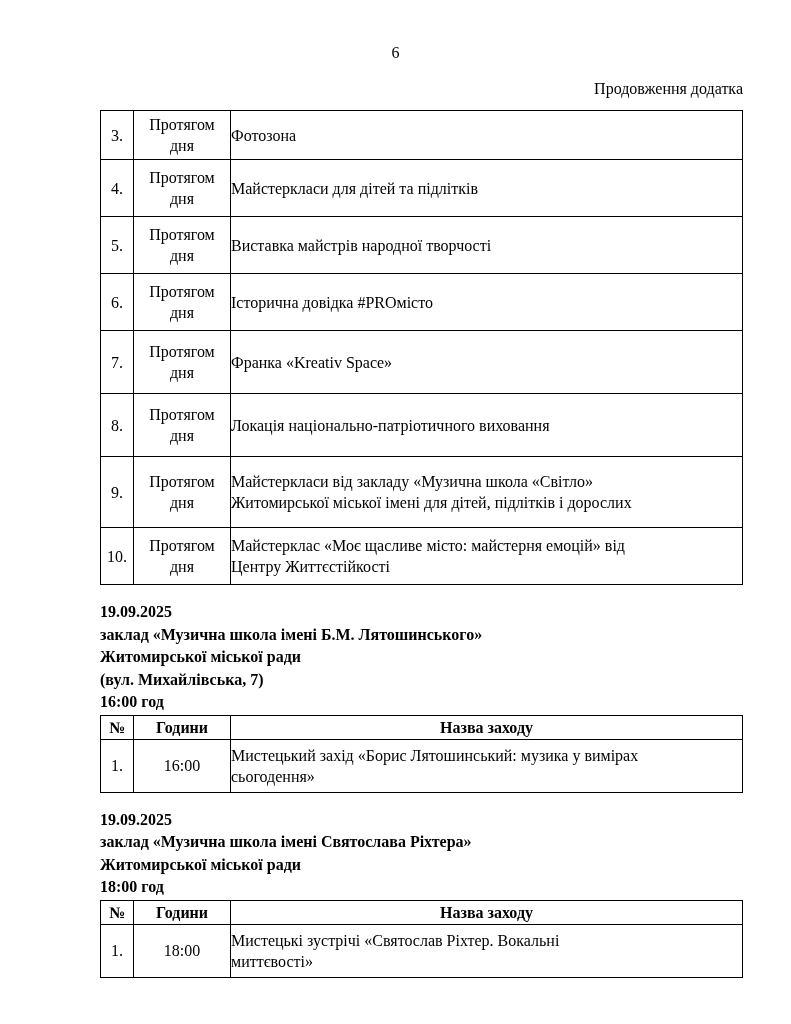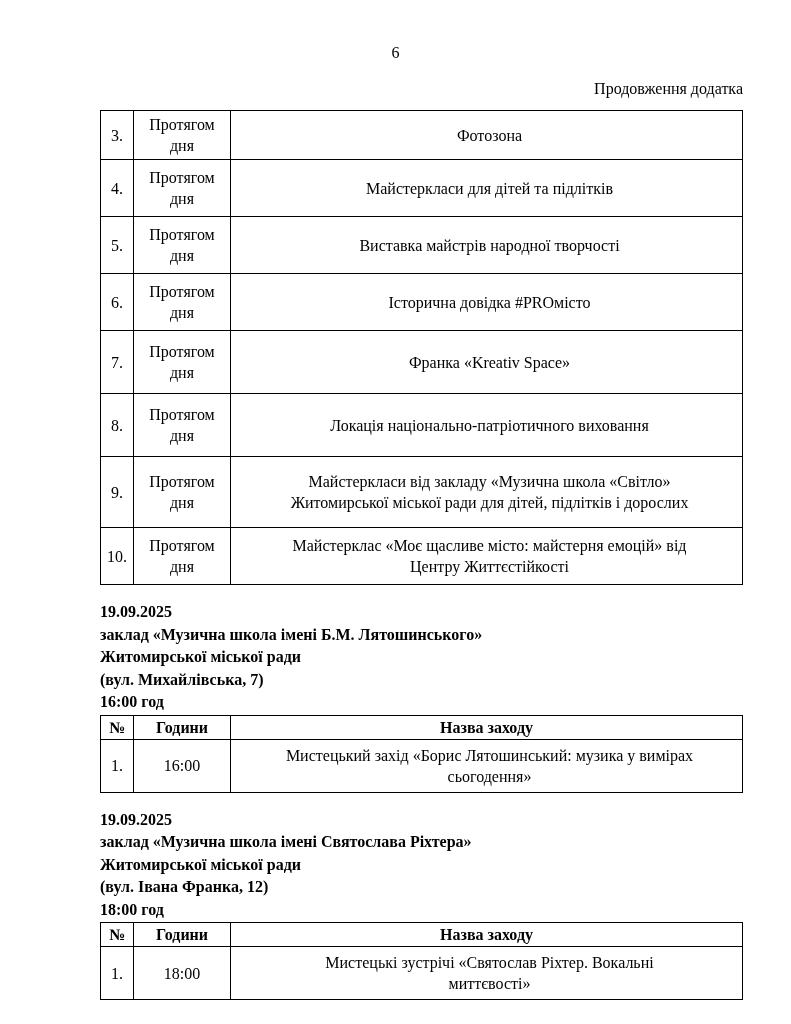--- a/index.html
+++ b/index.html
@@ -18,21 +18,21 @@
   .content{
     position:absolute;left:100px;top:78px;width:643px;
   }
   .cont-note{margin:0 0 11px 0;text-align:right;line-height:21px;}
 
   table{border-collapse:collapse;width:100%;table-layout:fixed;}
   td,th{border:1px solid #000;vertical-align:middle;line-height:21px;font-size:16px;}
   col.col-num{width:33px;}
   col.col-time{width:97px;}
   td.num,td.time{text-align:center;padding-left:2px;padding-right:2px;}
-  td.event{text-align:center;padding-left:13px;padding-right:7px;white-space:pre-line;}
+  td.event{text-align:left;padding-left:0;padding-right:7px;white-space:pre-line;}
 
   tr.r-xs td{padding-top:3px;padding-bottom:3px;}
   tr.r-s  td{padding-top:7px;padding-bottom:7px;}
   tr.r-m  td{padding-top:10px;padding-bottom:10px;}
   tr.r-l  td{padding-top:14px;padding-bottom:14px;}
 
   .section{margin-top:16px;}
   .sec-head p{margin:0;font-weight:bold;line-height:22.5px;}
   .section table{margin-top:1px;}
   .section th{font-weight:bold;text-align:center;padding:1px 4px;line-height:21px;}
@@ -83,21 +83,21 @@
         </tr>
         <tr class="r-m">
           <td class="num">8.</td>
           <td class="time">Протягом дня</td>
           <td class="event">Локація національно-патріотичного виховання</td>
         </tr>
         <tr class="r-l">
           <td class="num">9.</td>
           <td class="time">Протягом дня</td>
           <td class="event">Майстеркласи від закладу «Музична школа «Світло»
-Житомирської міської ради для дітей, підлітків і дорослих</td>
+Житомирської міської імені для дітей, підлітків і дорослих</td>
         </tr>
         <tr class="r-s">
           <td class="num">10.</td>
           <td class="time">Протягом дня</td>
           <td class="event">Майстерклас «Моє щасливе місто: майстерня емоцій» від
 Центру Життєстійкості</td>
         </tr>
       </tbody>
     </table>
 
@@ -131,21 +131,20 @@
           </tr>
         </tbody>
       </table>
     </div>
 
     <div class="section">
       <div class="sec-head">
         <p>19.09.2025</p>
         <p>заклад «Музична школа імені Святослава Ріхтера»</p>
         <p>Житомирської міської ради</p>
-        <p>(вул. Івана Франка, 12)</p>
         <p>18:00 год</p>
       </div>
       <table>
         <colgroup>
             <col class="col-num">
             <col class="col-time">
             <col>
           </colgroup>
         <thead>
           <tr>

